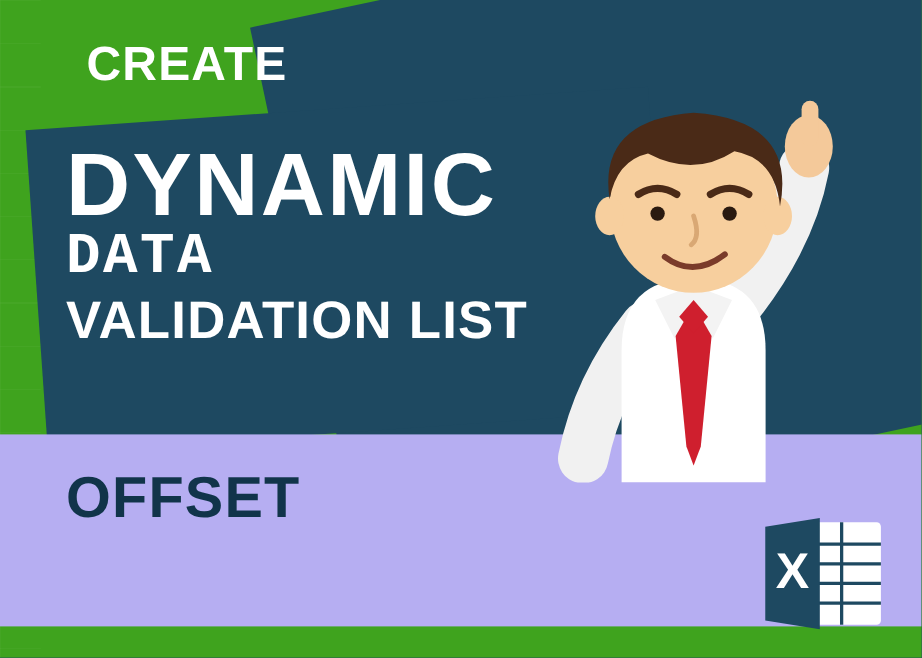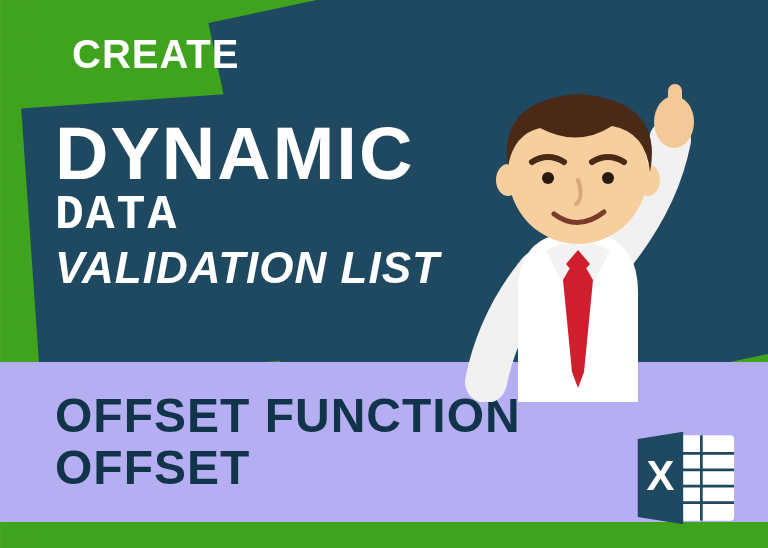--- a/index.html
+++ b/index.html
@@ -59,21 +59,21 @@
   }
   .t-main {
     position: absolute;
     left: 55px; top: 106px;
     color: #fff;
     font-weight: 900;
     line-height: 1.02;
   }
   .t-main .l1 { font-size: 74px; letter-spacing: 2px; margin-top: 10px; }
   .t-main .l2 { font-size: 48px; letter-spacing: 2px; font-family: Liberation Mono, monospace; }
-  .t-main .l3 { font-size: 44px; font-weight: 800; letter-spacing: 1px; margin-top: 6px; font-style: italic; }
+  .t-main .l3 { font-size: 44px; font-weight: 800; letter-spacing: 1px; margin-top: 6px; }
   .t-band {
     position: absolute;
     left: 55px; top: 390px;
     color: #11344a;
     font-weight: 900;
     line-height: 1.08;
     font-size: 48px;
     letter-spacing: 1px;
   }
   
@@ -102,21 +102,20 @@
 <div class="t-create">CREATE</div>
 
 <div class="t-main">
   <div class="l1">DYNAMIC</div>
   <div class="l2">DATA</div>
   <div class="l3">VALIDATION LIST</div>
 </div>
 
 <div class="band"></div>
 <div class="t-band">
-  <div>OFFSET FUNCTION</div>
   <div>OFFSET</div>
 </div>
 
 <svg class="char" viewBox="0 0 300 340">
 
   <g>
     <path d="M180 200 Q230 140 242 78" stroke="#f1f1f1" stroke-width="42" stroke-linecap="round" fill="none"></path>
     <ellipse cx="246" cy="60" rx="20" ry="26" fill="#f4c99a"></ellipse>
     <rect x="240" y="22" width="14" height="38" rx="7" fill="#f4c99a"></rect>
   </g>

